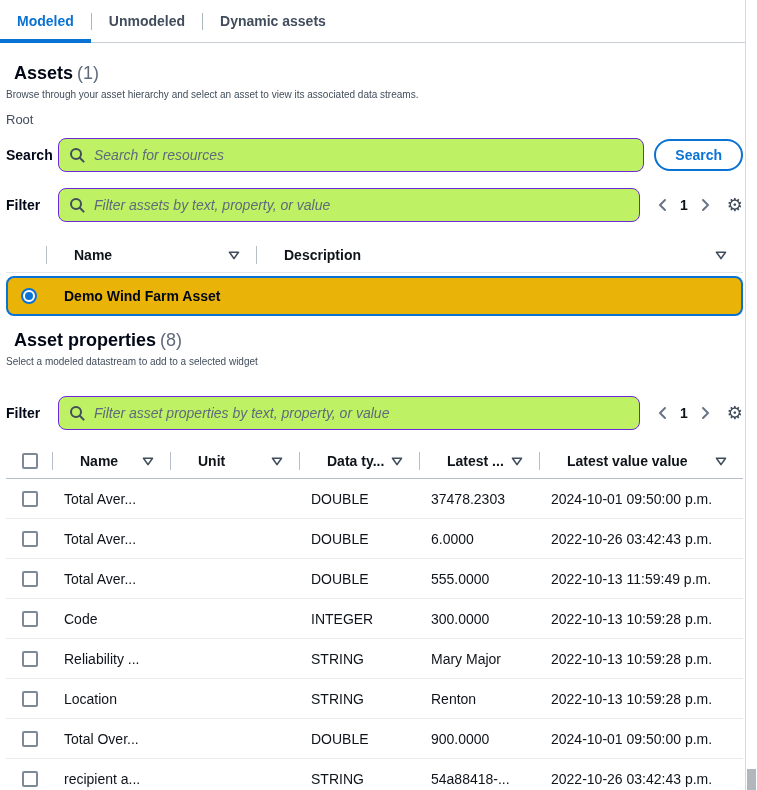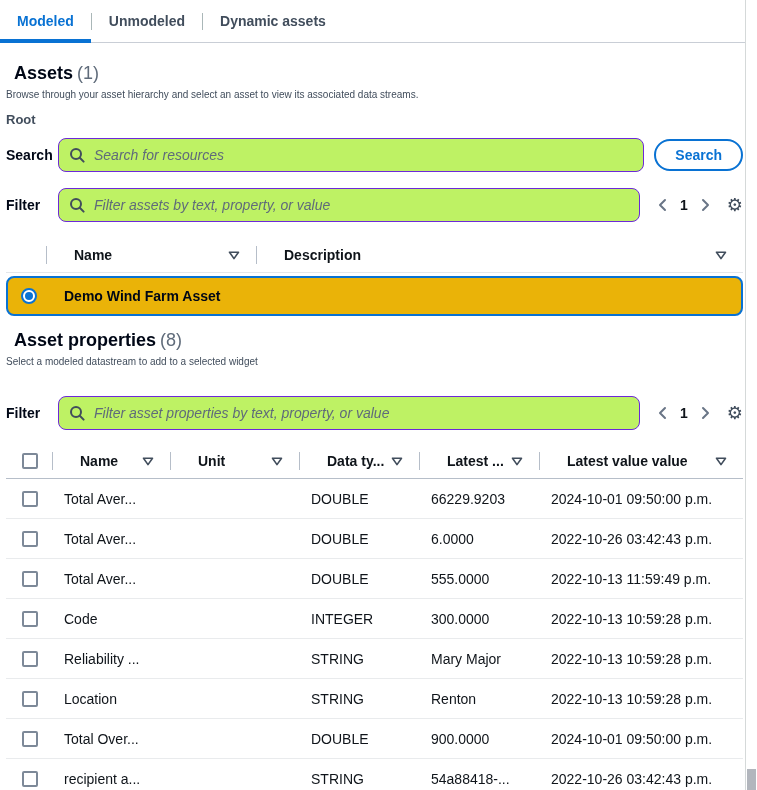--- a/index.html
+++ b/index.html
@@ -12,21 +12,21 @@
   .tabbar{display:flex;height:42px;border-bottom:1px solid #c9ced6;align-items:stretch}
   .tab{position:relative;display:flex;align-items:center;padding:8px 17px;font-size:14px;font-weight:700;color:#414d5c;cursor:pointer;white-space:nowrap}
   .tab.active{color:#0972d3}
   .tab.active::after{content:"";position:absolute;left:0;right:0;bottom:-1px;height:4px;background:#0972d3}
   .tab-divider{width:1px;height:17px;background:#aab7b8;align-self:center}
   
   .content{padding:0 14px 0 6px}
   .section-title{margin:18px 8px 0;font-size:18px;line-height:24px;font-weight:700;color:#000716}
   .section-title .count{color:#5f6b7a;font-weight:400;margin-left:4px}
   .section-desc{margin-top:2px;font-size:10px;line-height:16px;color:#414d5c}
-  .root-label{margin-top:9px;font-size:13px;line-height:16px;font-weight:700;color:#414d5c}
+  .root-label{margin-top:9px;font-size:13px;line-height:16px;font-weight:400;color:#414d5c}
   .row-line{display:flex;align-items:center}
   .mt10{margin-top:10px}.mt16{margin-top:16px}.mt26{margin-top:26px}
   .row-label{font-size:14px;font-weight:700;color:#000716;width:52px;flex:none}
   .input-wrap{flex:1;display:flex;align-items:center;gap:7px;height:32px;border:1px solid #6d28d9;border-radius:8px;padding:0 10px;background:#bef264}
   .input-wrap input{flex:1;border:none;outline:none;background:transparent;font-size:14px;font-family:inherit;color:#0f141a;min-width:0}
   .input-wrap input::placeholder{color:#5f6b7a;font-style:italic;opacity:1}
   .search-btn{margin-left:10px;flex:none;height:32px;padding:0 19px;border:2px solid #0972d3;border-radius:17px;background:#fff;color:#0972d3;font-weight:700;font-size:14px;font-family:inherit;cursor:pointer}
   .pager{display:flex;align-items:center;margin-left:12px;flex:none;gap:3px}
   .chev-btn{background:none;border:none;padding:4px 5px;cursor:pointer;display:flex;align-items:center}
   .page-num{font-size:14px;font-weight:700;color:#0f141a;padding:0 5px}
@@ -204,21 +204,21 @@
     </div>
   </div>
 
   <div class="pgrid prow">
     <div class="check-cell">
         <span class="checkbox"></span>
       </div>
     <div class="pcell">Total Aver...</div>
     <div class="pcell"></div>
     <div class="pcell">DOUBLE</div>
-    <div class="pcell">66229.9203</div>
+    <div class="pcell">37478.2303</div>
     <div class="pcell">2024-10-01 09:50:00 p.m.</div>
   </div>
   <div class="pgrid prow">
     <div class="check-cell">
         <span class="checkbox"></span>
       </div>
     <div class="pcell">Total Aver...</div>
     <div class="pcell"></div>
     <div class="pcell">DOUBLE</div>
     <div class="pcell">6.0000</div>

